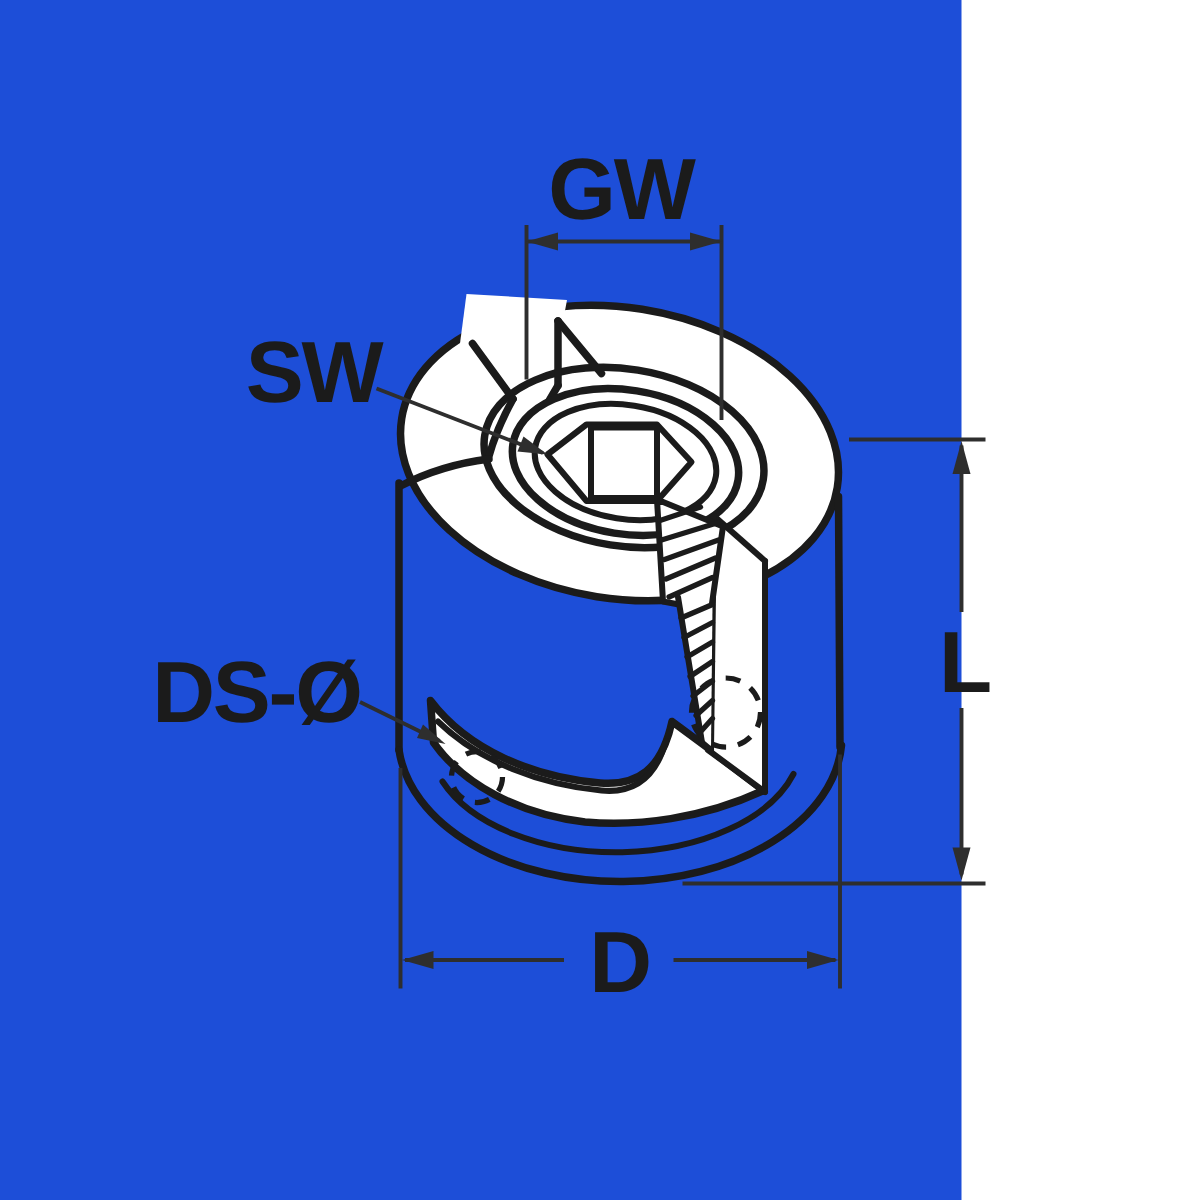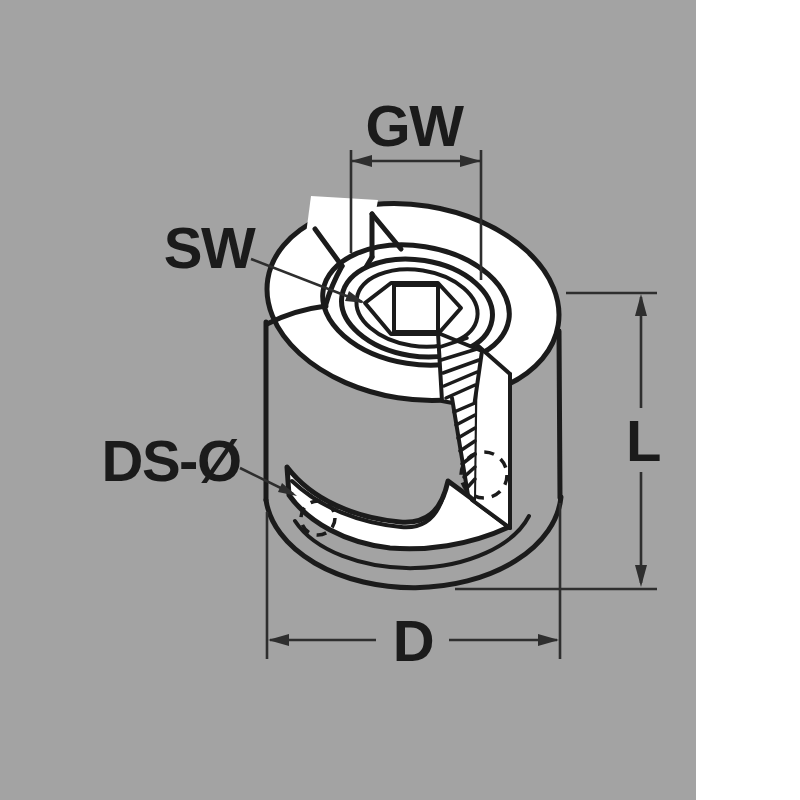--- a/index.html
+++ b/index.html
@@ -1,16 +1,16 @@
 <!DOCTYPE html>
 <html><head>
 <meta charset="utf-8">
 <style>
   html,body{margin:0;padding:0;background:#ffffff;}
-  .stage{width:696px;height:800px;background:#a3a3a3;position:relative;font-family:"Liberation Sans",sans-serif;}
+  .stage{width:641px;height:800px;background:#1d4ed8;position:relative;font-family:"Liberation Sans",sans-serif;}
   svg{display:block;}
   .outline{fill:none;stroke:#1b1b1b;stroke-width:5;stroke-linecap:round;stroke-linejoin:round;}
   .outline-thin{fill:none;stroke:#1b1b1b;stroke-width:4;stroke-linecap:round;stroke-linejoin:round;}
   .wfill{fill:#ffffff;stroke:#1b1b1b;stroke-width:5;stroke-linejoin:round;}
   .wfill4{fill:#ffffff;stroke:#1b1b1b;stroke-width:4;stroke-linejoin:round;}
   .eraser{fill:#ffffff;stroke:none;}
   .hatch{fill:none;stroke:#1b1b1b;stroke-width:3.5;stroke-linecap:round;}
   .dashc{fill:none;stroke:#1b1b1b;stroke-width:3.5;stroke-dasharray:10 8;}
   .dim{fill:none;stroke:#2e2e2e;stroke-width:2.6;}
   .dimarrow{fill:#2e2e2e;stroke:none;}

